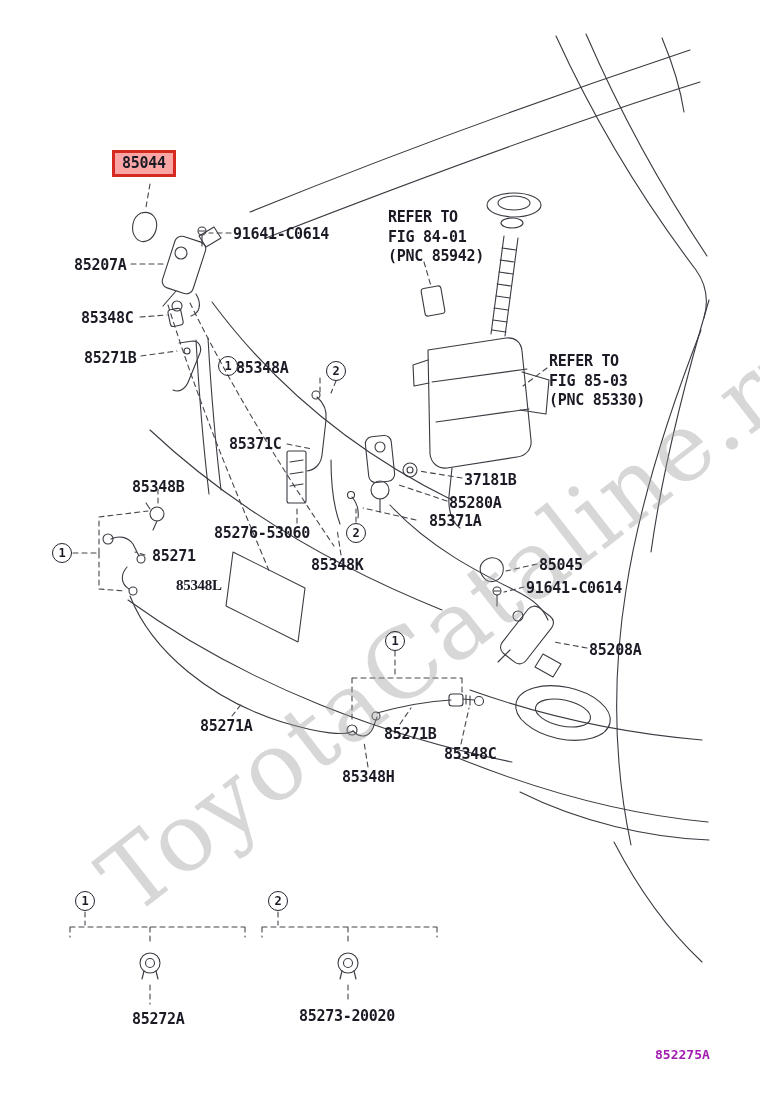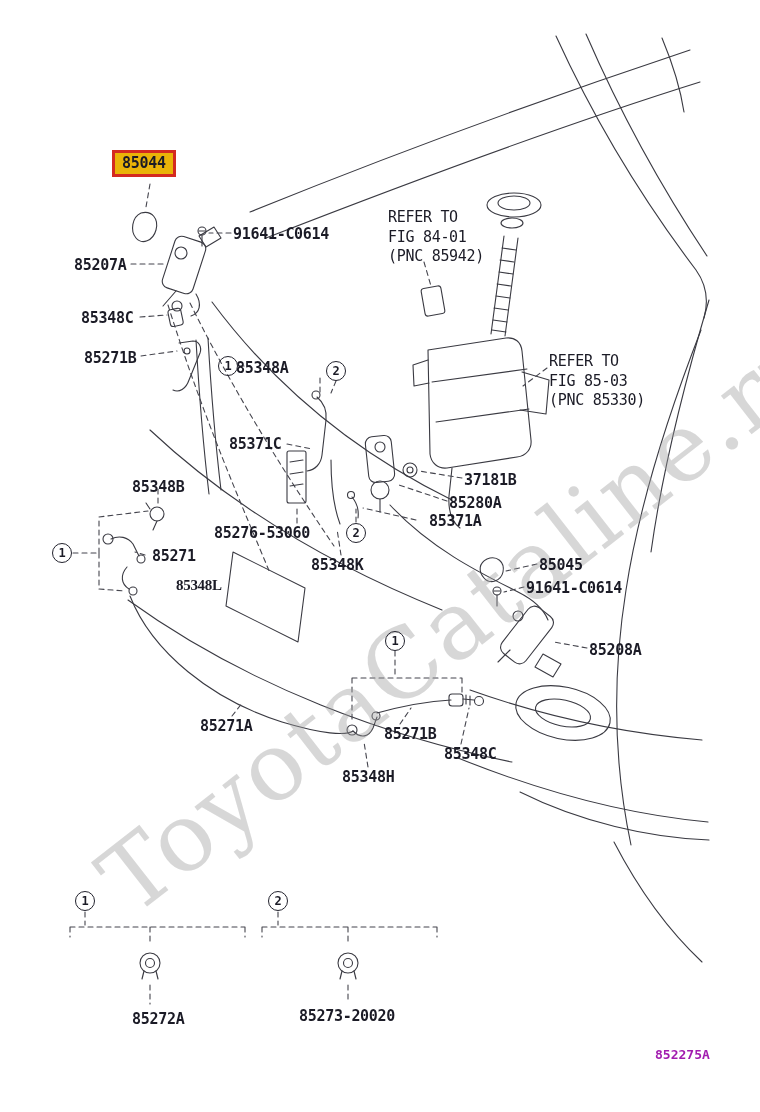--- a/index.html
+++ b/index.html
@@ -13,24 +13,24 @@
     transform:rotate(-38deg);transform-origin:center;
     font-family:"DejaVu Serif",serif;font-size:95px;letter-spacing:2px;
     color:#9e9e9e;opacity:0.40;text-align:center;pointer-events:none;white-space:nowrap;
   }
   .label-layer{position:absolute;left:0;top:0;width:760px;height:1112px;z-index:3;}
   .part-label{
     position:absolute;font-size:15px;font-weight:700;color:#1b1b26;
     white-space:nowrap;letter-spacing:-0.3px;line-height:1.15;cursor:pointer;
   }
   .part-label.boxed{
-    border:3px solid #d42a20;padding:2px 7px;background:#eab308;
+    border:3px solid #d42a20;padding:2px 7px;background:#fca5a5;
   }
   .note{
-    position:absolute;font-size:15px;font-weight:400;color:#1b1b26;
+    position:absolute;font-size:15px;font-weight:700;color:#1b1b26;
     white-space:pre-line;line-height:1.3;letter-spacing:-0.3px;
   }
   .callout{
     position:absolute;width:20px;height:20px;border:1.6px solid #23232e;border-radius:50%;
     display:flex;align-items:center;justify-content:center;
     font-size:12px;font-weight:700;color:#1b1b26;background:transparent;
     transform:translate(-50%,-50%);box-sizing:border-box;
   }
   .diagram-code{
     position:absolute;left:655px;top:1047px;font-size:13px;font-weight:700;color:#a21caf;

